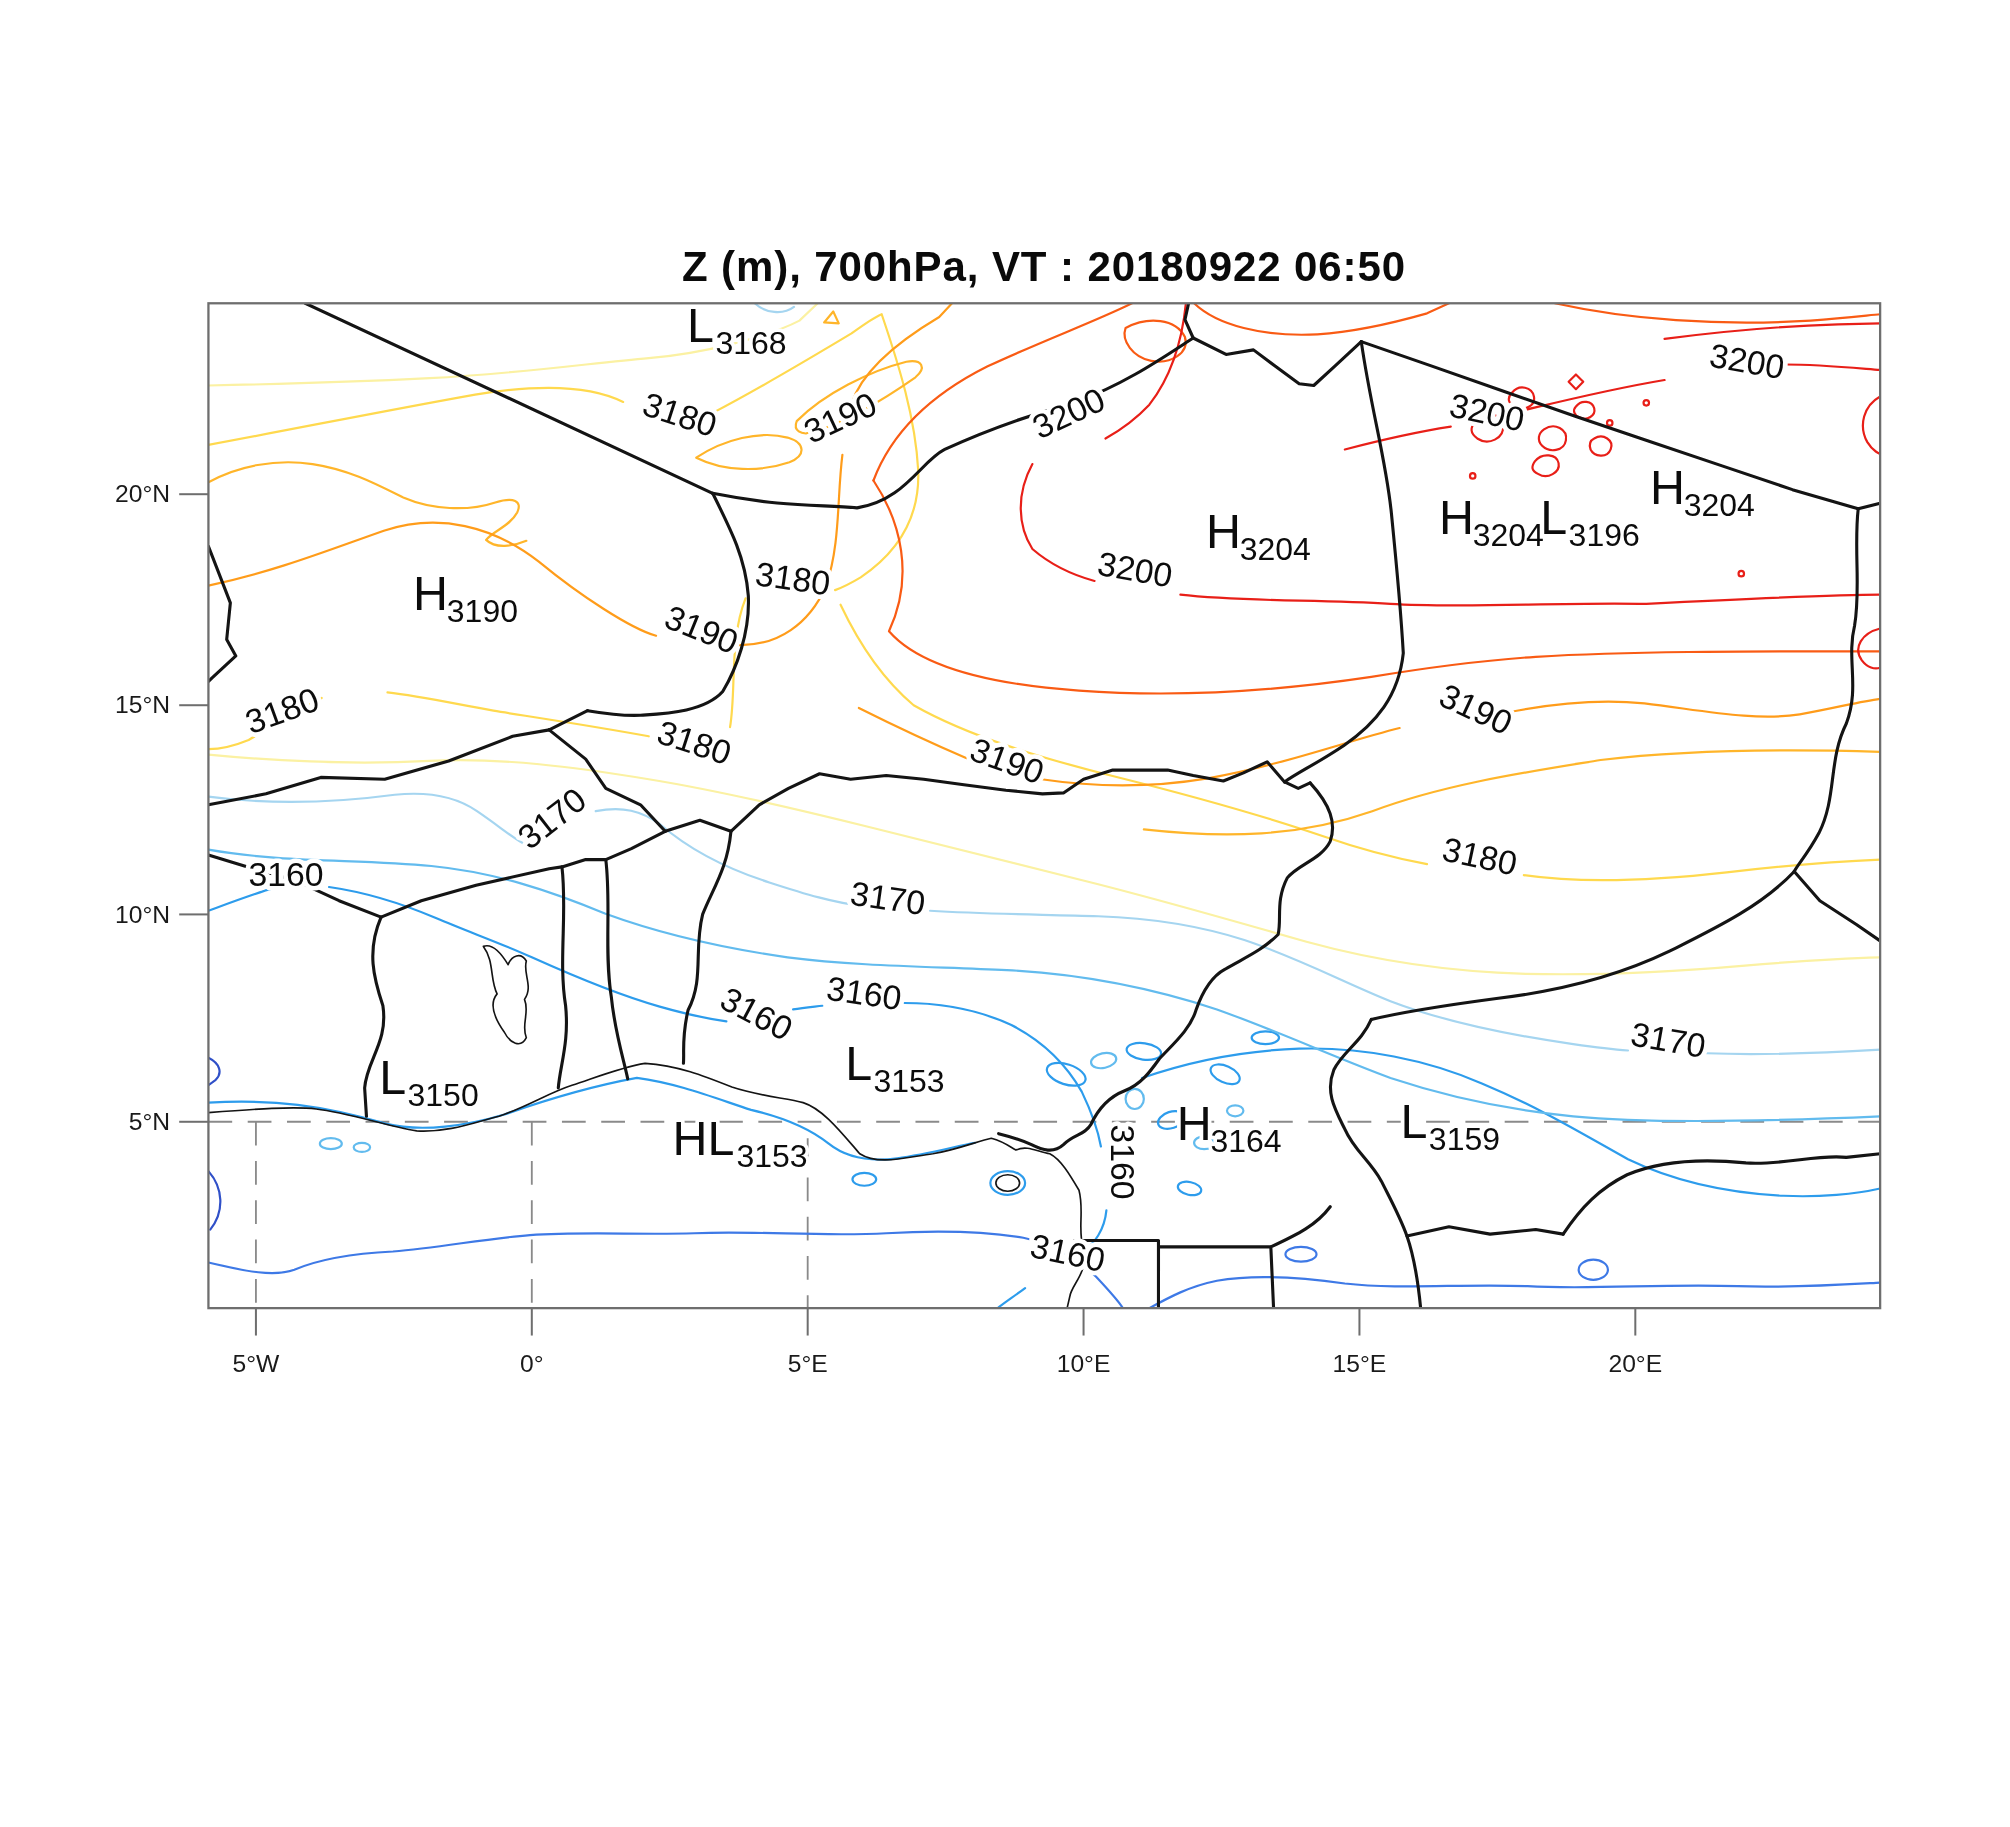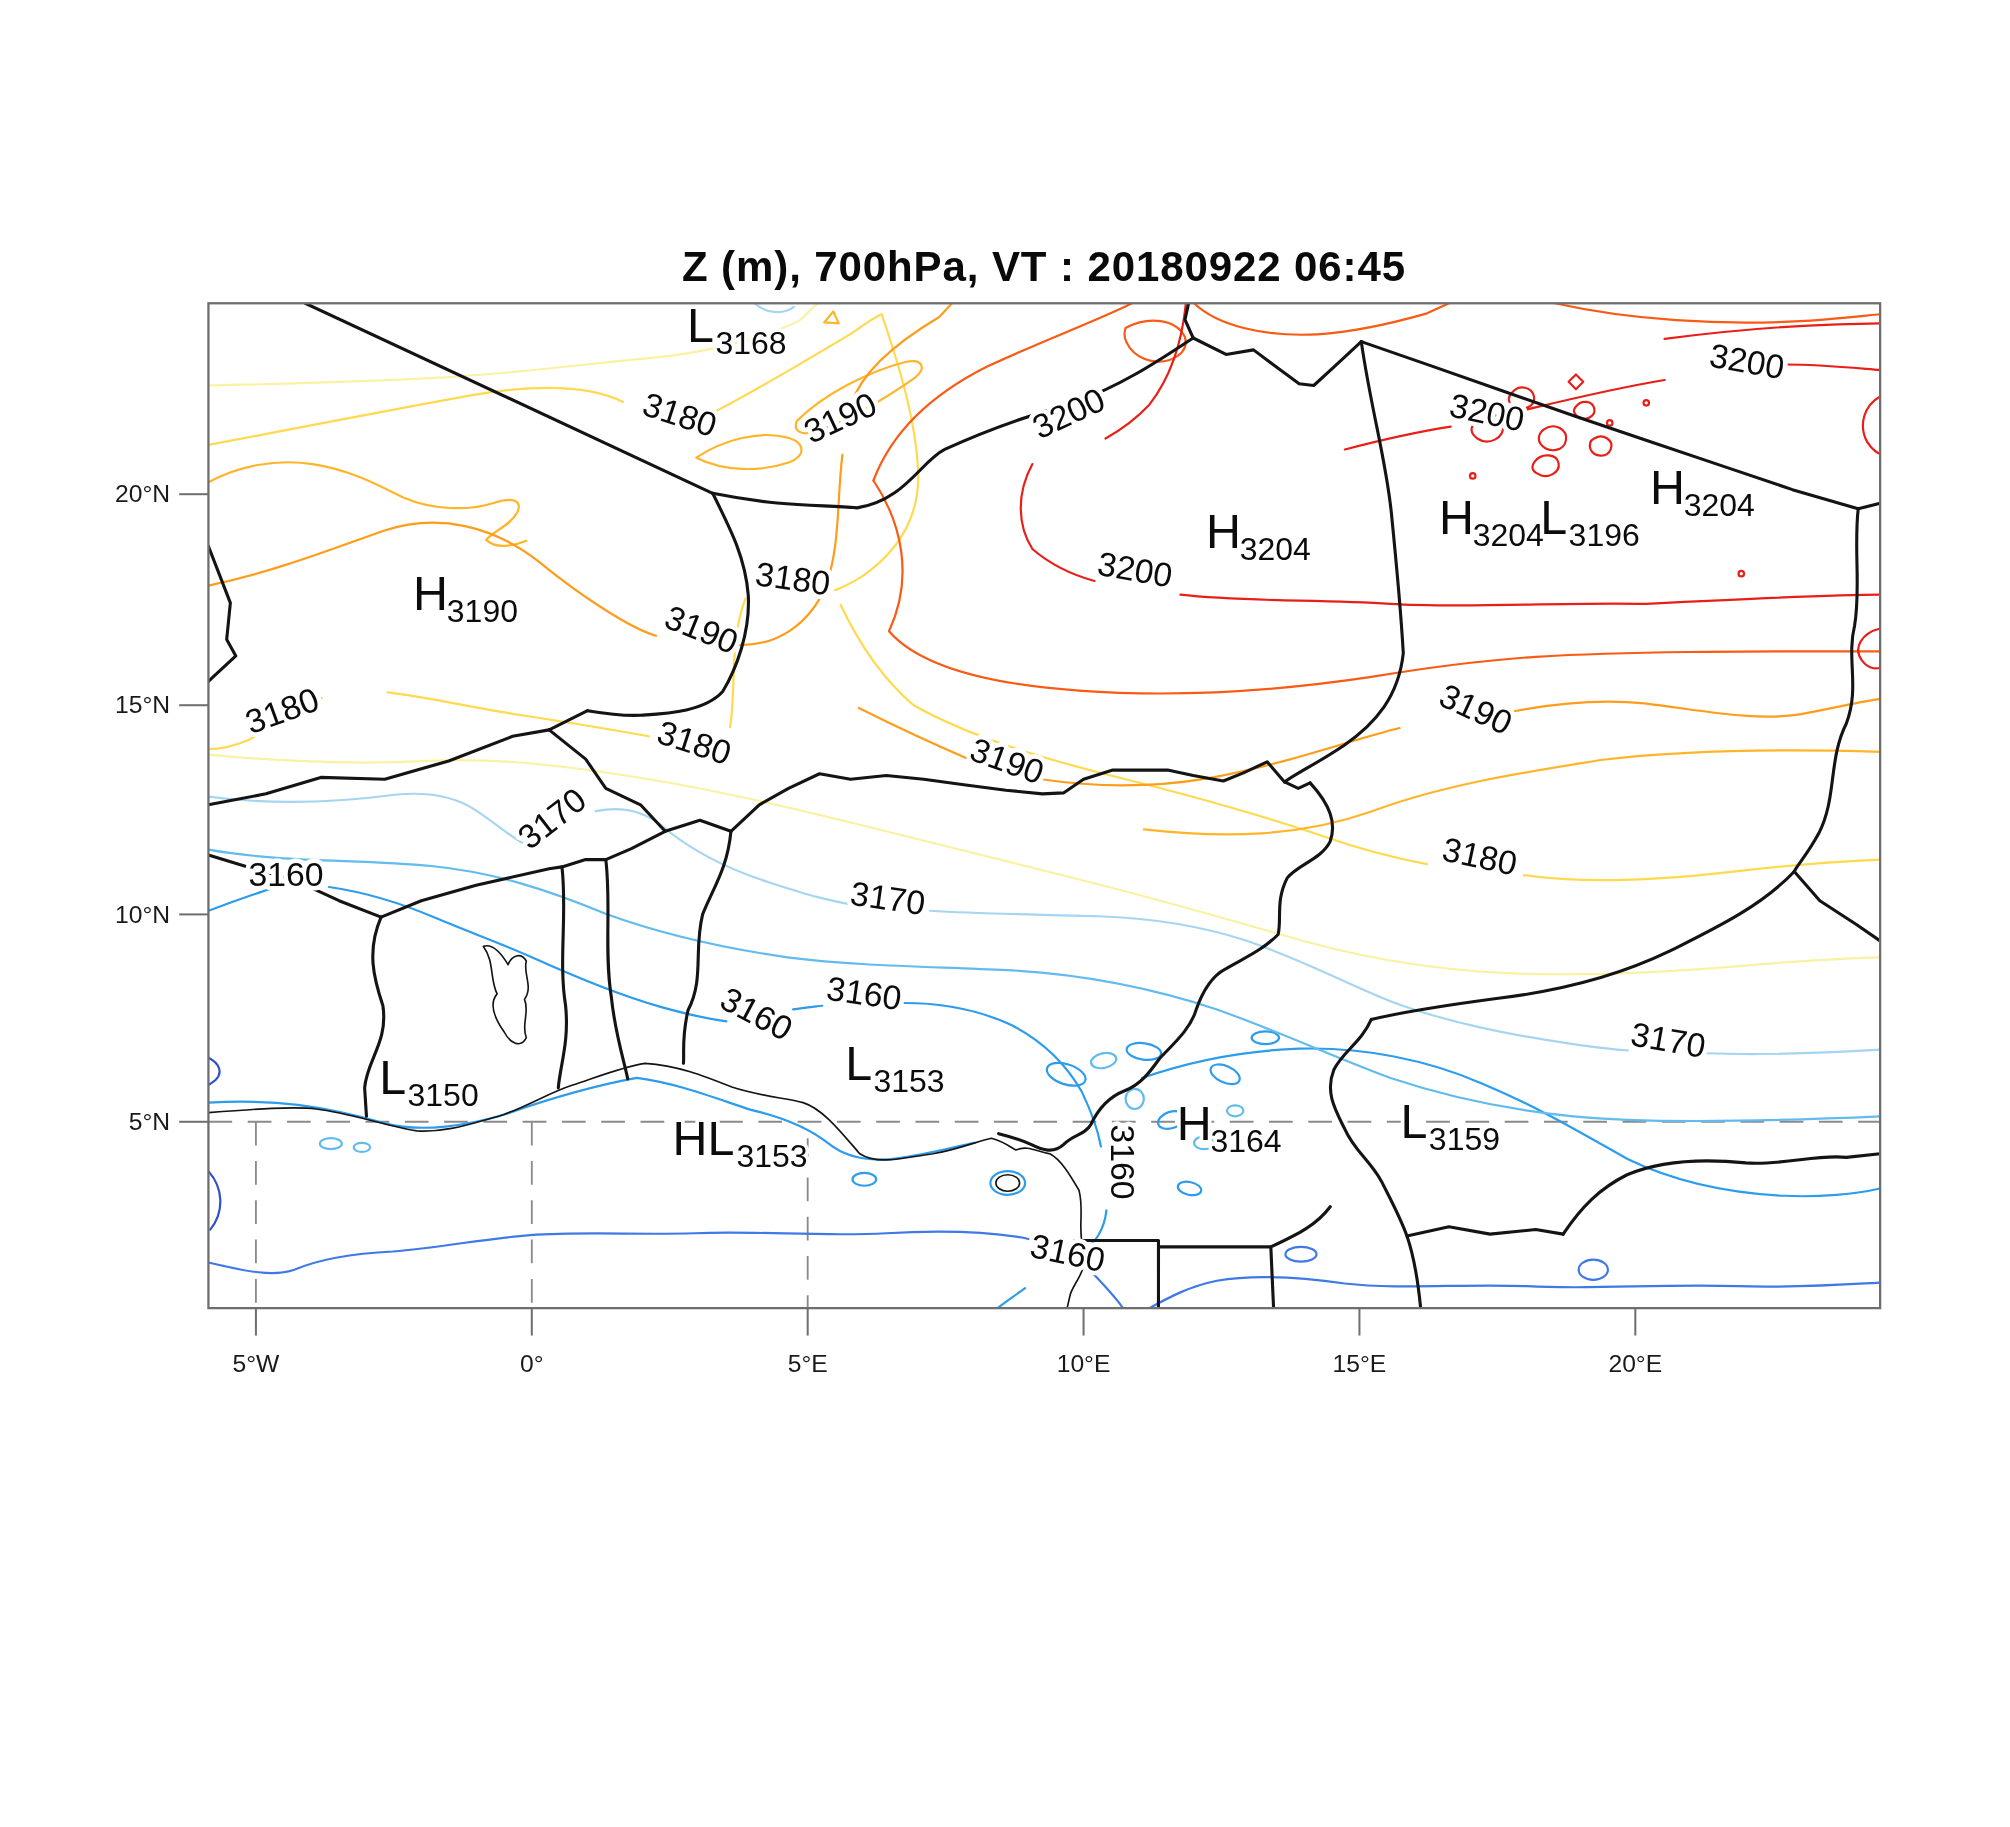--- a/index.html
+++ b/index.html
@@ -19,21 +19,21 @@
           paint-order:stroke;stroke:#ffffff;stroke-width:10px;stroke-linejoin:round;}
   .exletter{font-family:"Liberation Sans","DejaVu Sans",sans-serif;font-size:53px;fill:#0c0c0c;
           paint-order:stroke;stroke:#ffffff;stroke-width:8px;stroke-linejoin:round;}
   .exvalue{font-family:"Liberation Sans","DejaVu Sans",sans-serif;font-size:35px;fill:#0c0c0c;
           paint-order:stroke;stroke:#ffffff;stroke-width:8px;stroke-linejoin:round;}
 </style>
 </head>
 <body>
 
 <div id="page">
-  <div id="title">Z (m), 700hPa, VT : 20180922  06:45</div>
+  <div id="title">Z (m), 700hPa, VT : 20180922  06:50</div>
 
   <svg id="plot" width="2010" height="1827" viewBox="0 0 2200 2000">
     <defs>
       <clipPath id="mapclip">
           <rect x="228" y="332" width="1830" height="1100"></rect>
         </clipPath>
     </defs>
 
     <g>
       <path class="dash" d="M228,1228 H2058"></path>

